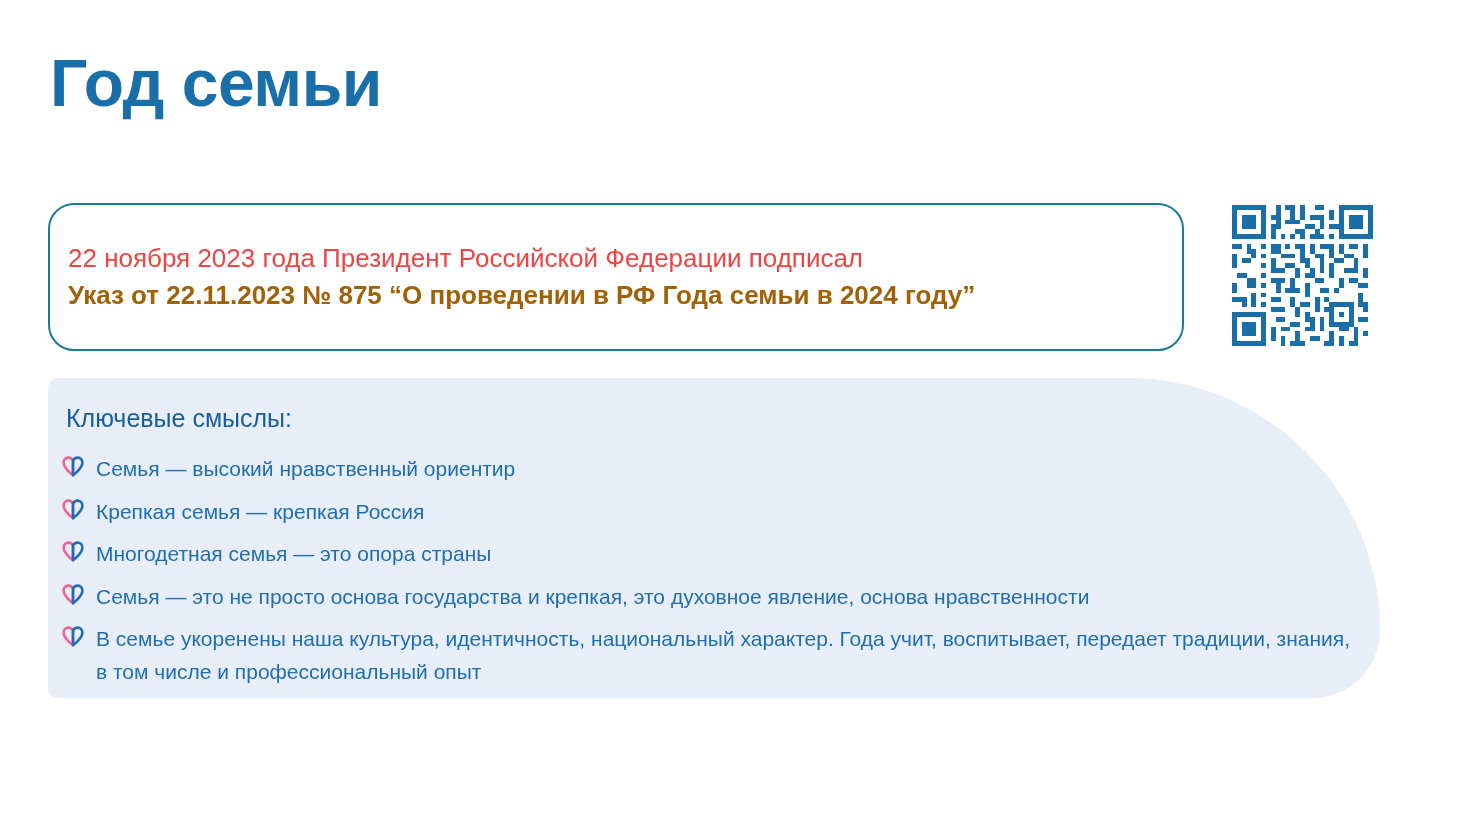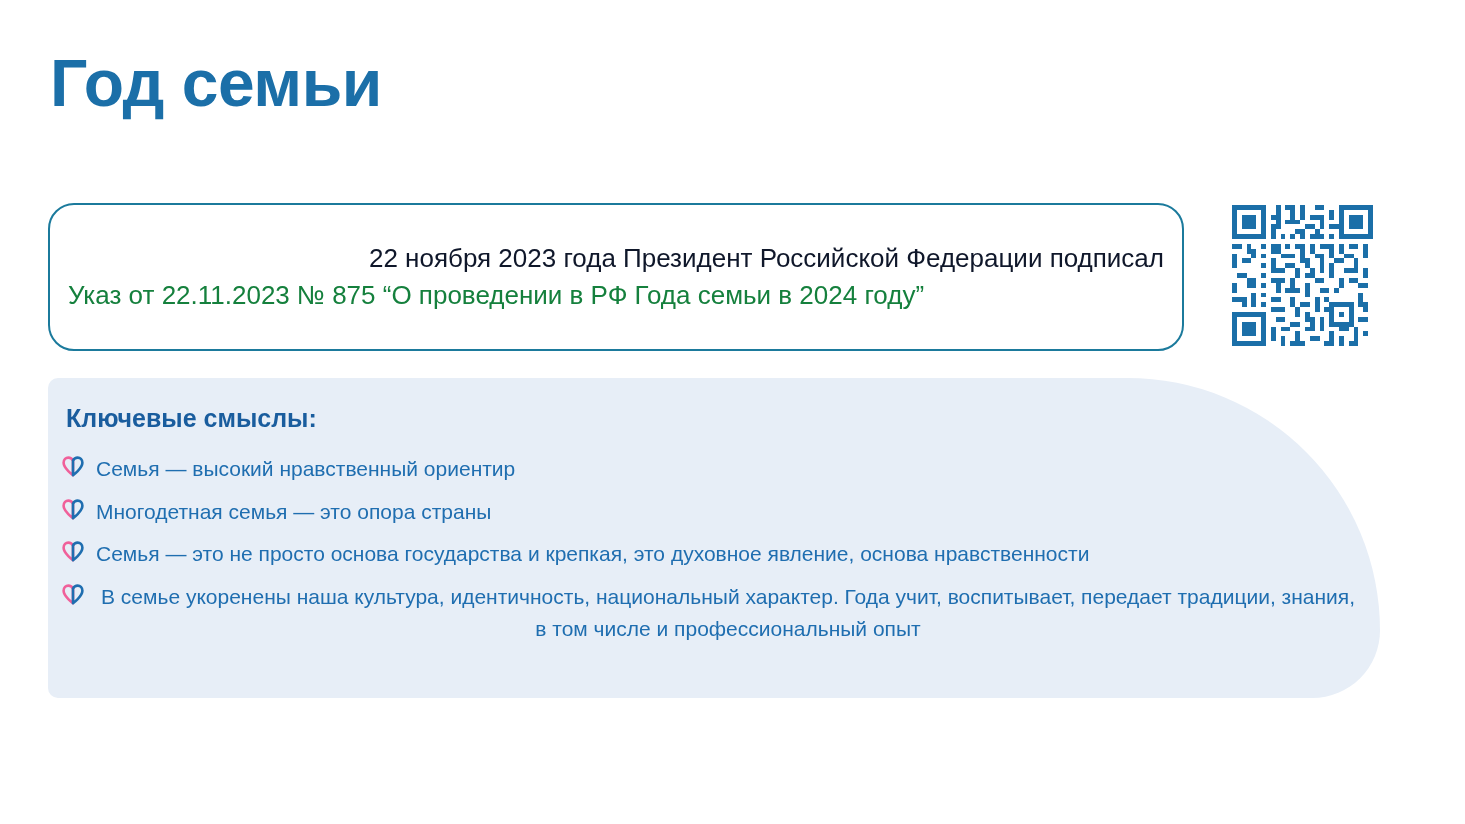--- a/index.html
+++ b/index.html
@@ -68,29 +68,28 @@
     border: 2px solid #1b7a9c;
     border-radius: 26px;
     background: #ffffff;
     display: flex;
     flex-direction: column;
     justify-content: center;
     padding: 0 18px;
   }
   .decree-line-1 {
     font-size: 26px;
-    color: #0f172a;
+    color: #ef4444;
     line-height: 1.42;
     white-space: nowrap;
-    text-align: right;
   }
   .decree-line-2 {
     font-size: 26px;
-    font-weight: normal;
-    color: #15803d;
+    font-weight: bold;
+    color: #a16207;
     line-height: 1.42;
     white-space: nowrap;
   }
 
   
   .qr-code {
     position: absolute;
     left: 1232px;
     top: 205px;
     width: 141px;
@@ -106,33 +105,32 @@
     width: 1332px;
     height: 320px;
     background: #e7eef7;
     border-radius: 22px 560px 150px 22px;
   }
   .meanings-heading {
     position: absolute;
     left: 18px;
     top: 26px;
     font-size: 25px;
-    font-weight: bold;
+    font-weight: normal;
     color: #1a5d9e;
     white-space: nowrap;
   }
   .meanings-list {
     position: absolute;
     left: 14px;
     top: 75px;
     right: 20px;
     list-style: none;
     margin: 0;
     padding: 0;
-    text-align: center;
   }
   .meaning-item {
     display: flex;
     align-items: flex-start;
     margin-bottom: 10px;
   }
   .heart-bullet {
     flex: 0 0 auto;
     width: 22px;
     height: 21px;
@@ -308,20 +306,29 @@
       <li class="meaning-item">
         <span class="heart-bullet">
           <svg viewBox="0 0 22 21">
             <path d="M11 19.2 C11 19.2 1.6 12.4 1.6 6.8 C1.6 3.5 3.9 1.6 6.3 1.6 C8.3 1.6 10.1 2.8 11 4.6 L11 19.2 Z" fill="none" stroke="#f0609a" stroke-width="2.6" stroke-linejoin="round"></path>
             <path d="M11 19.2 C11 19.2 20.4 12.4 20.4 6.8 C20.4 3.5 18.1 1.6 15.7 1.6 C13.7 1.6 11.9 2.8 11 4.6 L11 19.2 Z" fill="none" stroke="#1f6eb0" stroke-width="2.6" stroke-linejoin="round"></path>
           </svg>
         </span>
         <span class="meaning-text">Семья — высокий нравственный ориентир</span>
       </li>
 
+      <li class="meaning-item">
+        <span class="heart-bullet">
+          <svg viewBox="0 0 22 21">
+            <path d="M11 19.2 C11 19.2 1.6 12.4 1.6 6.8 C1.6 3.5 3.9 1.6 6.3 1.6 C8.3 1.6 10.1 2.8 11 4.6 L11 19.2 Z" fill="none" stroke="#f0609a" stroke-width="2.6" stroke-linejoin="round"></path>
+            <path d="M11 19.2 C11 19.2 20.4 12.4 20.4 6.8 C20.4 3.5 18.1 1.6 15.7 1.6 C13.7 1.6 11.9 2.8 11 4.6 L11 19.2 Z" fill="none" stroke="#1f6eb0" stroke-width="2.6" stroke-linejoin="round"></path>
+          </svg>
+        </span>
+        <span class="meaning-text">Крепкая семья — крепкая Россия</span>
+      </li>
 
       <li class="meaning-item">
         <span class="heart-bullet">
           <svg viewBox="0 0 22 21">
             <path d="M11 19.2 C11 19.2 1.6 12.4 1.6 6.8 C1.6 3.5 3.9 1.6 6.3 1.6 C8.3 1.6 10.1 2.8 11 4.6 L11 19.2 Z" fill="none" stroke="#f0609a" stroke-width="2.6" stroke-linejoin="round"></path>
             <path d="M11 19.2 C11 19.2 20.4 12.4 20.4 6.8 C20.4 3.5 18.1 1.6 15.7 1.6 C13.7 1.6 11.9 2.8 11 4.6 L11 19.2 Z" fill="none" stroke="#1f6eb0" stroke-width="2.6" stroke-linejoin="round"></path>
           </svg>
         </span>
         <span class="meaning-text">Многодетная семья — это опора страны</span>
       </li>

